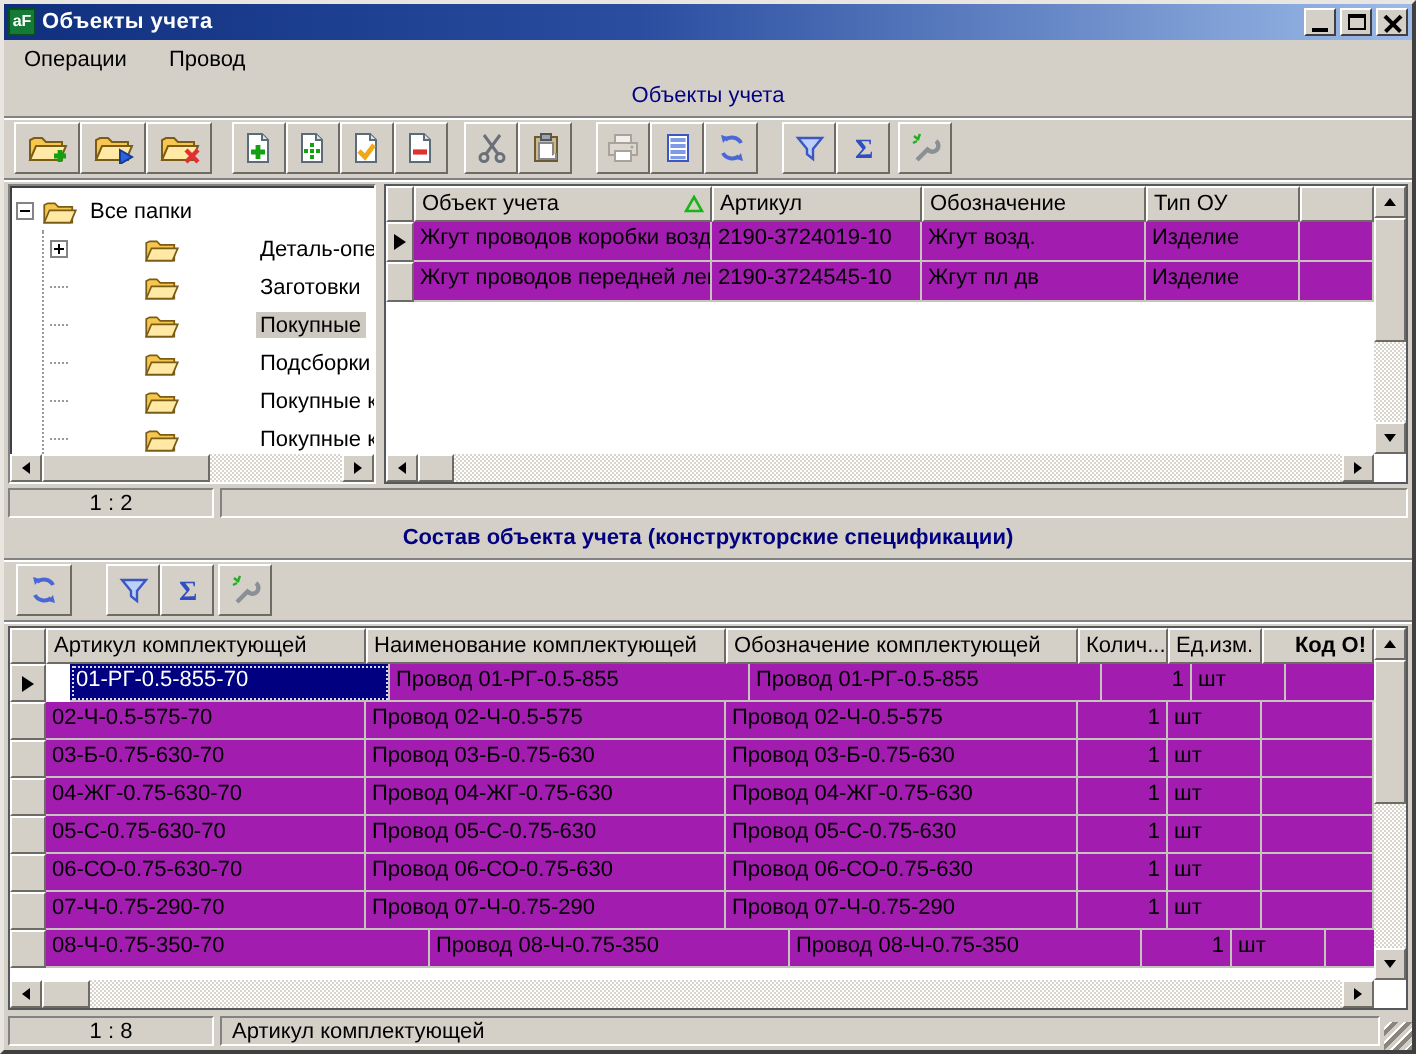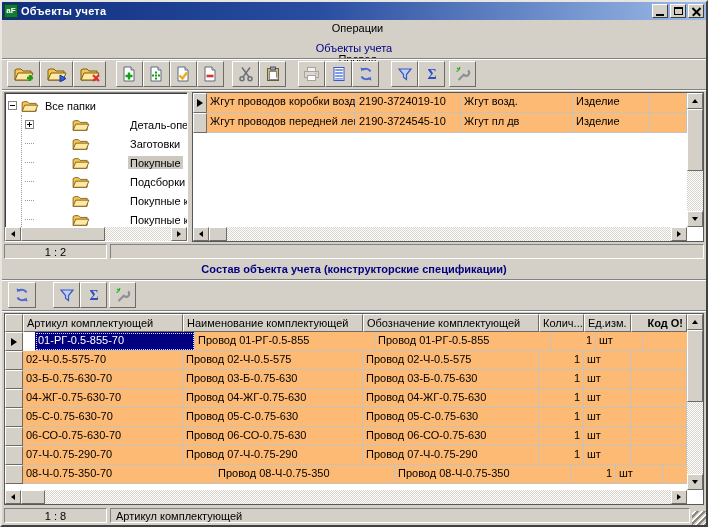--- a/index.html
+++ b/index.html
@@ -21,21 +21,21 @@
             border:1px solid; border-color:#fff #404040 #404040 #fff;
             display:flex; align-items:center; justify-content:center; }
   .g-min { width:8px; height:2px; background:#000; margin-top:7px; }
   .g-max { width:9px; height:8px; border:1px solid #000; border-top:2px solid #000; }
   .g-close { position:relative; width:9px; height:9px; }
   .g-close::before,.g-close::after { content:''; position:absolute; left:-1px; top:4px; width:11px; height:1.6px; background:#000; }
   .g-close::before { transform:rotate(45deg); } .g-close::after { transform:rotate(-45deg); }
 
   
   .menubar { position:absolute; left:0; top:18px; width:704px; height:20px;
-             display:flex; align-items:center; padding-left:7px; gap:15px;flex-direction:column; }
+             display:flex; align-items:center; padding-left:7px; gap:15px; }
   .menu-item { padding:2px 3px; }
   .caption { position:absolute; left:0; width:704px; text-align:center; color:#000080;
              border-bottom:1px solid #828282; box-shadow:0 1px 0 #fff; }
   #caption1 { top:38px; height:19px; line-height:17px; }
   #caption2 { top:259px; height:19px; line-height:17px; font-weight:bold; }
 
   
   .toolbar { position:absolute; left:0; width:704px; height:31px;
              display:flex; align-items:center; border-bottom:1px solid #828282; box-shadow:0 1px 0 #fff; }
   #toolbar1 { top:57px; } #toolbar2 { top:278px; }
@@ -65,21 +65,21 @@
   .grid { position:absolute; background:#fff; border:1px solid #55585c; overflow:hidden; }
   #grid1 { left:190px; top:90px; width:512px; height:150px; }
   #grid2 { left:2px;  top:311px; width:700px; height:192px; }
   .hdr-row,.grow { display:flex; }
   .hdr-cell { flex:none; height:18px; background:#d4d0c8; padding:2px 3px 0;
               border:1px solid; border-color:#fff #6e6a64 #6e6a64 #fff;
               overflow:hidden; white-space:nowrap; display:flex; align-items:flex-start; }
   .hdr-cell.spread { justify-content:space-between; }
   .hdr-cell.r { justify-content:flex-end;font-weight:bold; }
   .grow { height:20px; } #grid2 .grow { height:19px; }
-  .cell { flex:none; background:#fdba74; padding:2px 3px 0; overflow:hidden; white-space:nowrap;
+  .cell { flex:none; background:#a21caf; padding:2px 3px 0; overflow:hidden; white-space:nowrap;
           border-right:1px solid #c6c3bd; border-bottom:1px solid #c6c3bd; }
   .cell.r { text-align:right; }
   .cell.sel { background:#000080; color:#fff; outline:1px dotted #d8d8ff; outline-offset:-2px;margin-left:12px; }
   .ind { flex:none; background:#d4d0c8; border:1px solid; border-color:#fff #6e6a64 #6e6a64 #fff;
          display:flex; align-items:center; justify-content:center; }
   .cur { width:0; height:0; border-left:6px solid #000; border-top:4px solid transparent; border-bottom:4px solid transparent; }
 
   
   .sb { background-color:#f3f1ec;
         background-image:conic-gradient(#fff 25%, #d8d4cc 25% 50%, #fff 50% 75%, #d8d4cc 75%);
@@ -315,20 +315,39 @@
             <span class="a-l"></span>
           </div>
       <div class="sb-thumb" style="left:16px;top:0;width:84px;height:14px"></div>
       <div class="sb-btn" style="position:absolute;right:0">
             <span class="a-r"></span>
           </div>
     </div>
   </div>
 
   <div class="grid" id="grid1">
+    <div class="hdr-row">
+      <div class="hdr-cell" style="width:14px"></div>
+      <div class="hdr-cell spread" style="width:149px">
+        <span>Объект учета</span>
+        <svg width="10" height="10" viewBox="0 0 10 10" style="margin-top:1px">
+              <path d="M5 1.5 L9 8.5 H1 Z" fill="none" stroke="#18b418" stroke-width="1.3"></path>
+            </svg>
+      </div>
+      <div class="hdr-cell" style="width:105px">
+            <span>Артикул</span>
+          </div>
+      <div class="hdr-cell" style="width:112px">
+            <span>Обозначение</span>
+          </div>
+      <div class="hdr-cell" style="width:77px">
+            <span>Тип ОУ</span>
+          </div>
+      <div class="hdr-cell" style="width:37px"></div>
+    </div>
     <div class="grow">
       <div class="ind" style="width:14px">
             <span class="cur"></span>
           </div>
       <div class="cell" style="width:149px">Жгут проводов коробки возд</div>
       <div class="cell" style="width:105px">2190-3724019-10</div>
       <div class="cell" style="width:112px">Жгут возд.</div>
       <div class="cell" style="width:77px">Изделие</div>
       <div class="cell" style="width:37px"></div>
     </div>

